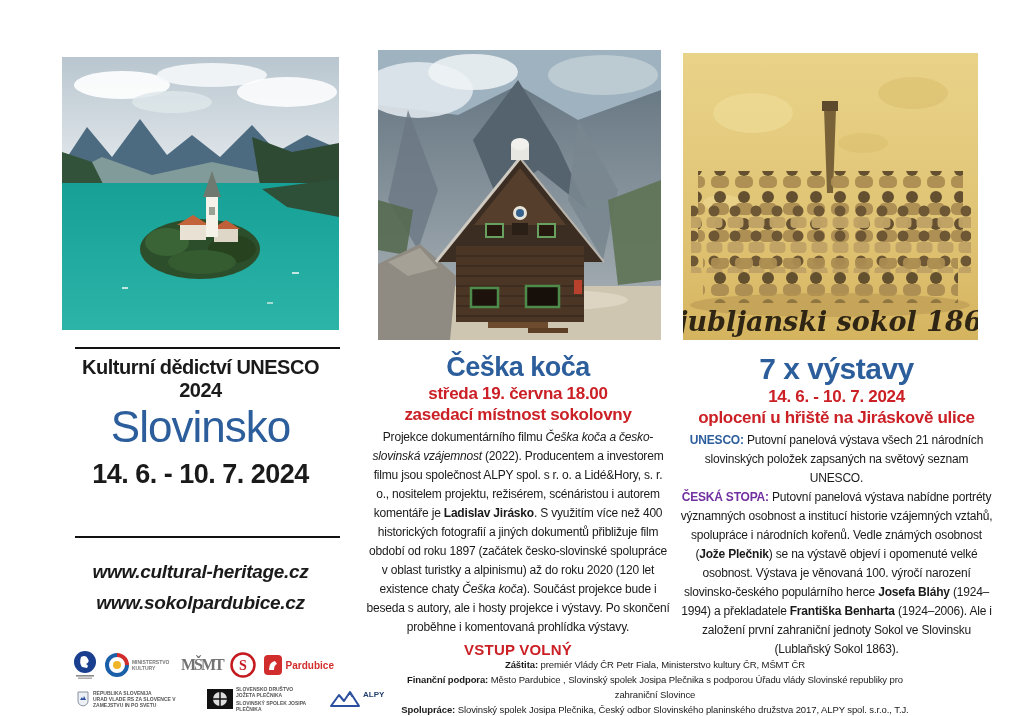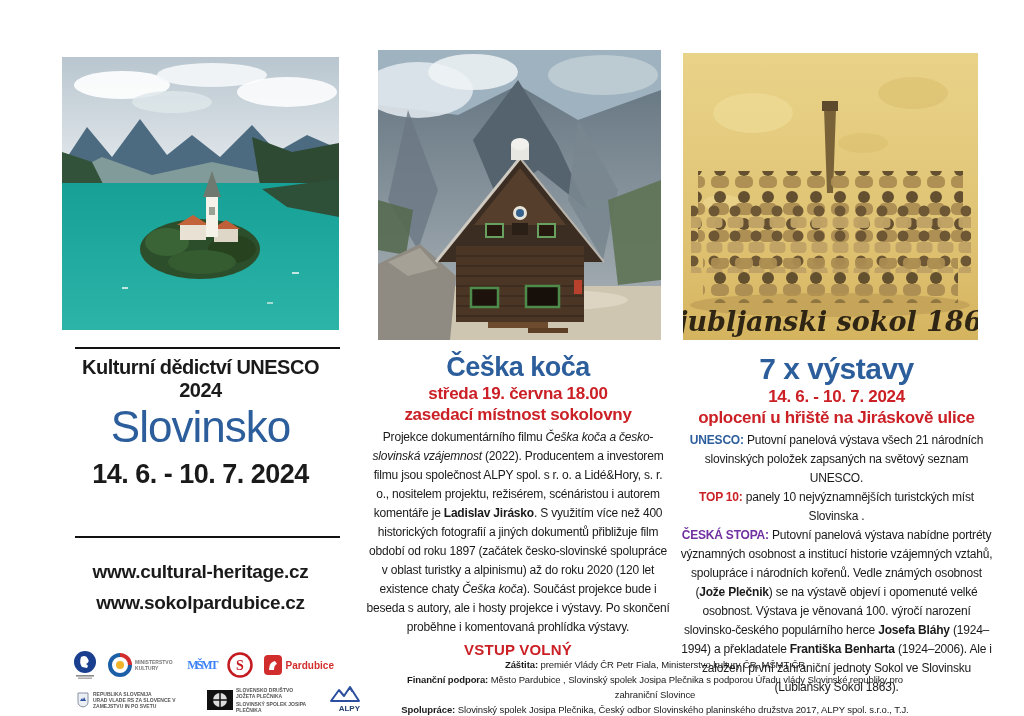--- a/index.html
+++ b/index.html
@@ -12,21 +12,21 @@
   .photo{position:absolute;overflow:hidden;}
   .photo svg{display:block;}
 
   
   .rule{position:absolute;left:75px;width:265px;height:2px;background:#111;}
   #left-block{left:62px;top:356px;width:277px;}
   #left-heading-small{font-size:20px;font-weight:700;letter-spacing:-0.5px;}
   #left-title{font-size:44px;font-weight:400;color:#2d5e9c;letter-spacing:-1px;line-height:1.15;}
   #left-org{font-size:24px;font-weight:700;letter-spacing:-0.5px;margin-top:2px;}
   #left-dates{font-size:27px;font-weight:700;letter-spacing:-0.5px;margin-top:6px;}
-  #left-sites{left:62px;top:556px;width:277px;font-size:19px;font-weight:700;line-height:31px;letter-spacing:-0.3px;}
+  #left-sites{left:62px;top:556px;width:277px;font-size:19px;font-weight:700;line-height:31px;letter-spacing:-0.3px;font-style:italic;}
 
   
   #mid-block{left:366px;top:352px;width:304px;}
   .col-title{font-size:27px;font-weight:800;color:#2d5e9c;letter-spacing:-0.5px;}
   .red-line{font-size:17px;font-weight:800;color:#cb2026;letter-spacing:-0.3px;line-height:21px;}
   .body-par{font-size:12px;line-height:19px;letter-spacing:-0.2px;margin-top:3px;}
   #mid-free{font-size:15px;font-weight:800;color:#cb2026;margin-top:4px;letter-spacing:0.2px;}
 
   
   #right-block{left:678px;top:352px;width:317px;}
@@ -36,22 +36,22 @@
   #credits{left:400px;top:657px;width:510px;font-size:9.5px;line-height:15px;letter-spacing:-0.1px;}
 
   
   #logos{left:72px;top:650px;width:262px;}
   .logo-row{display:flex;align-items:center;justify-content:space-between;}
   .logo{display:flex;align-items:center;gap:3px;}
   .logo-cap{font-size:5px;line-height:6px;color:#777;font-weight:700;letter-spacing:0;}
   .logo-cap.dark{color:#555;}
   #row2{margin-top:6px;padding-left:4px;justify-content:flex-start;gap:22px;}
   #pardubice-text{font-size:10px;font-weight:700;color:#d22d2d;}
-  #msmt-text{font-size:12px;font-weight:700;color:#3b82f6;letter-spacing:-2px;font-family:"Liberation Serif",serif;}
-  #alpy-wrap{display:flex;flex-direction:column;align-items:flex-end;}
+  #msmt-text{font-size:16px;font-weight:700;color:#737373;letter-spacing:-2px;font-family:"Liberation Serif",serif;}
+  #alpy-wrap{display:flex;flex-direction:row;align-items:flex-start;}
 </style>
 </head>
 <body>
 
 <div id="flyer">
 
   <div class="photo" style="left:62px;top:57px;width:277px;height:273px;">
     <svg width="277" height="273" viewBox="0 0 277 273">
       <defs>
         <linearGradient id="sky1" x1="0" y1="0" x2="0" y2="1">
@@ -195,21 +195,20 @@
     <div class="red-line">zasedací místnost sokolovny</div>
     <div class="body-par"><span>Projekce dokumentárního filmu </span><span class="i">Češka koča a česko- slovinská vzájemnost</span><span> (2022). Producentem a investorem filmu jsou společnost ALPY spol. s r. o. a Lidé&amp;Hory, s. r. o., nositelem projektu, režisérem, scénáristou i autorem komentáře je </span><span class="b">Ladislav Jirásko</span><span>. S využitím více než 400 historických fotografií a jiných dokumentů přibližuje film období od roku 1897 (začátek česko-slovinské spolupráce v oblast turistky a alpinismu) až do roku 2020 (120 let existence chaty </span><span class="i">Češka koča</span><span>). Součást projekce bude i beseda s autory, ale i hosty projekce i výstavy. Po skončení proběhne i komentovaná prohlídka výstavy.</span></div>
     <div id="mid-free">VSTUP VOLNÝ</div>
   </div>
 
   <div class="abs center" id="right-block">
     <div class="col-title" id="right-title">7 x výstavy</div>
     <div class="red-line">14. 6. - 10. 7. 2024</div>
     <div class="red-line">oplocení u hřiště na Jiráskově ulice</div>
     <div class="body-par"><span class="b" style="color: rgb(45, 94, 156);">UNESCO:</span><span> Putovní panelová výstava všech 21 národních slovinských položek zapsaných na světový seznam UNESCO.</span></div>
-    <div class="body-par" style="margin-top:0;"><span class="b" style="color: rgb(203, 32, 38);">TOP 10:</span><span> panely 10 nejvýznamnějších turistckých míst Slovinska .</span></div>
     <div class="body-par" style="margin-top:0;"><span class="b" style="color: rgb(112, 48, 160);">ČESKÁ STOPA:</span><span> Putovní panelová výstava nabídne portréty významných osobnost a institucí historie vzájemných vztahů, spolupráce i národních kořenů. Vedle známých osobnost (</span><span class="b">Jože Plečnik</span><span>) se na výstavě objeví i opomenuté velké osobnost. Výstava je věnovaná 100. výročí narození slovinsko-českého populárního herce </span><span class="b">Josefa Bláhy</span><span> (1924–1994) a překladatele </span><span class="b">Františka Benharta</span><span> (1924–2006). Ale i založení první zahraniční jednoty Sokol ve Slovinsku (Lublaňský Sokol 1863).</span></div>
   </div>
 
   <div class="abs center" id="credits">
     <div><span class="b">Záštita:</span><span> premiér Vlády ČR Petr Fiala, Ministerstvo kultury ČR, MŠMT ČR</span></div>
     <div><span class="b">Finanční podpora:</span><span> Město Pardubice , Slovinský spolek Josipa Plečnika s podporou Úřadu vlády Slovinské republiky pro zahraniční Slovince</span></div>
     <div><span class="b">Spolupráce:</span><span> Slovinský spolek Josipa Plečnika, Český odbor Slovinského planinského družstva 2017, ALPY spol. s.r.o., T.J. Sokol Pardubice I</span></div>
   </div>
 
   <div class="abs" id="logos">

